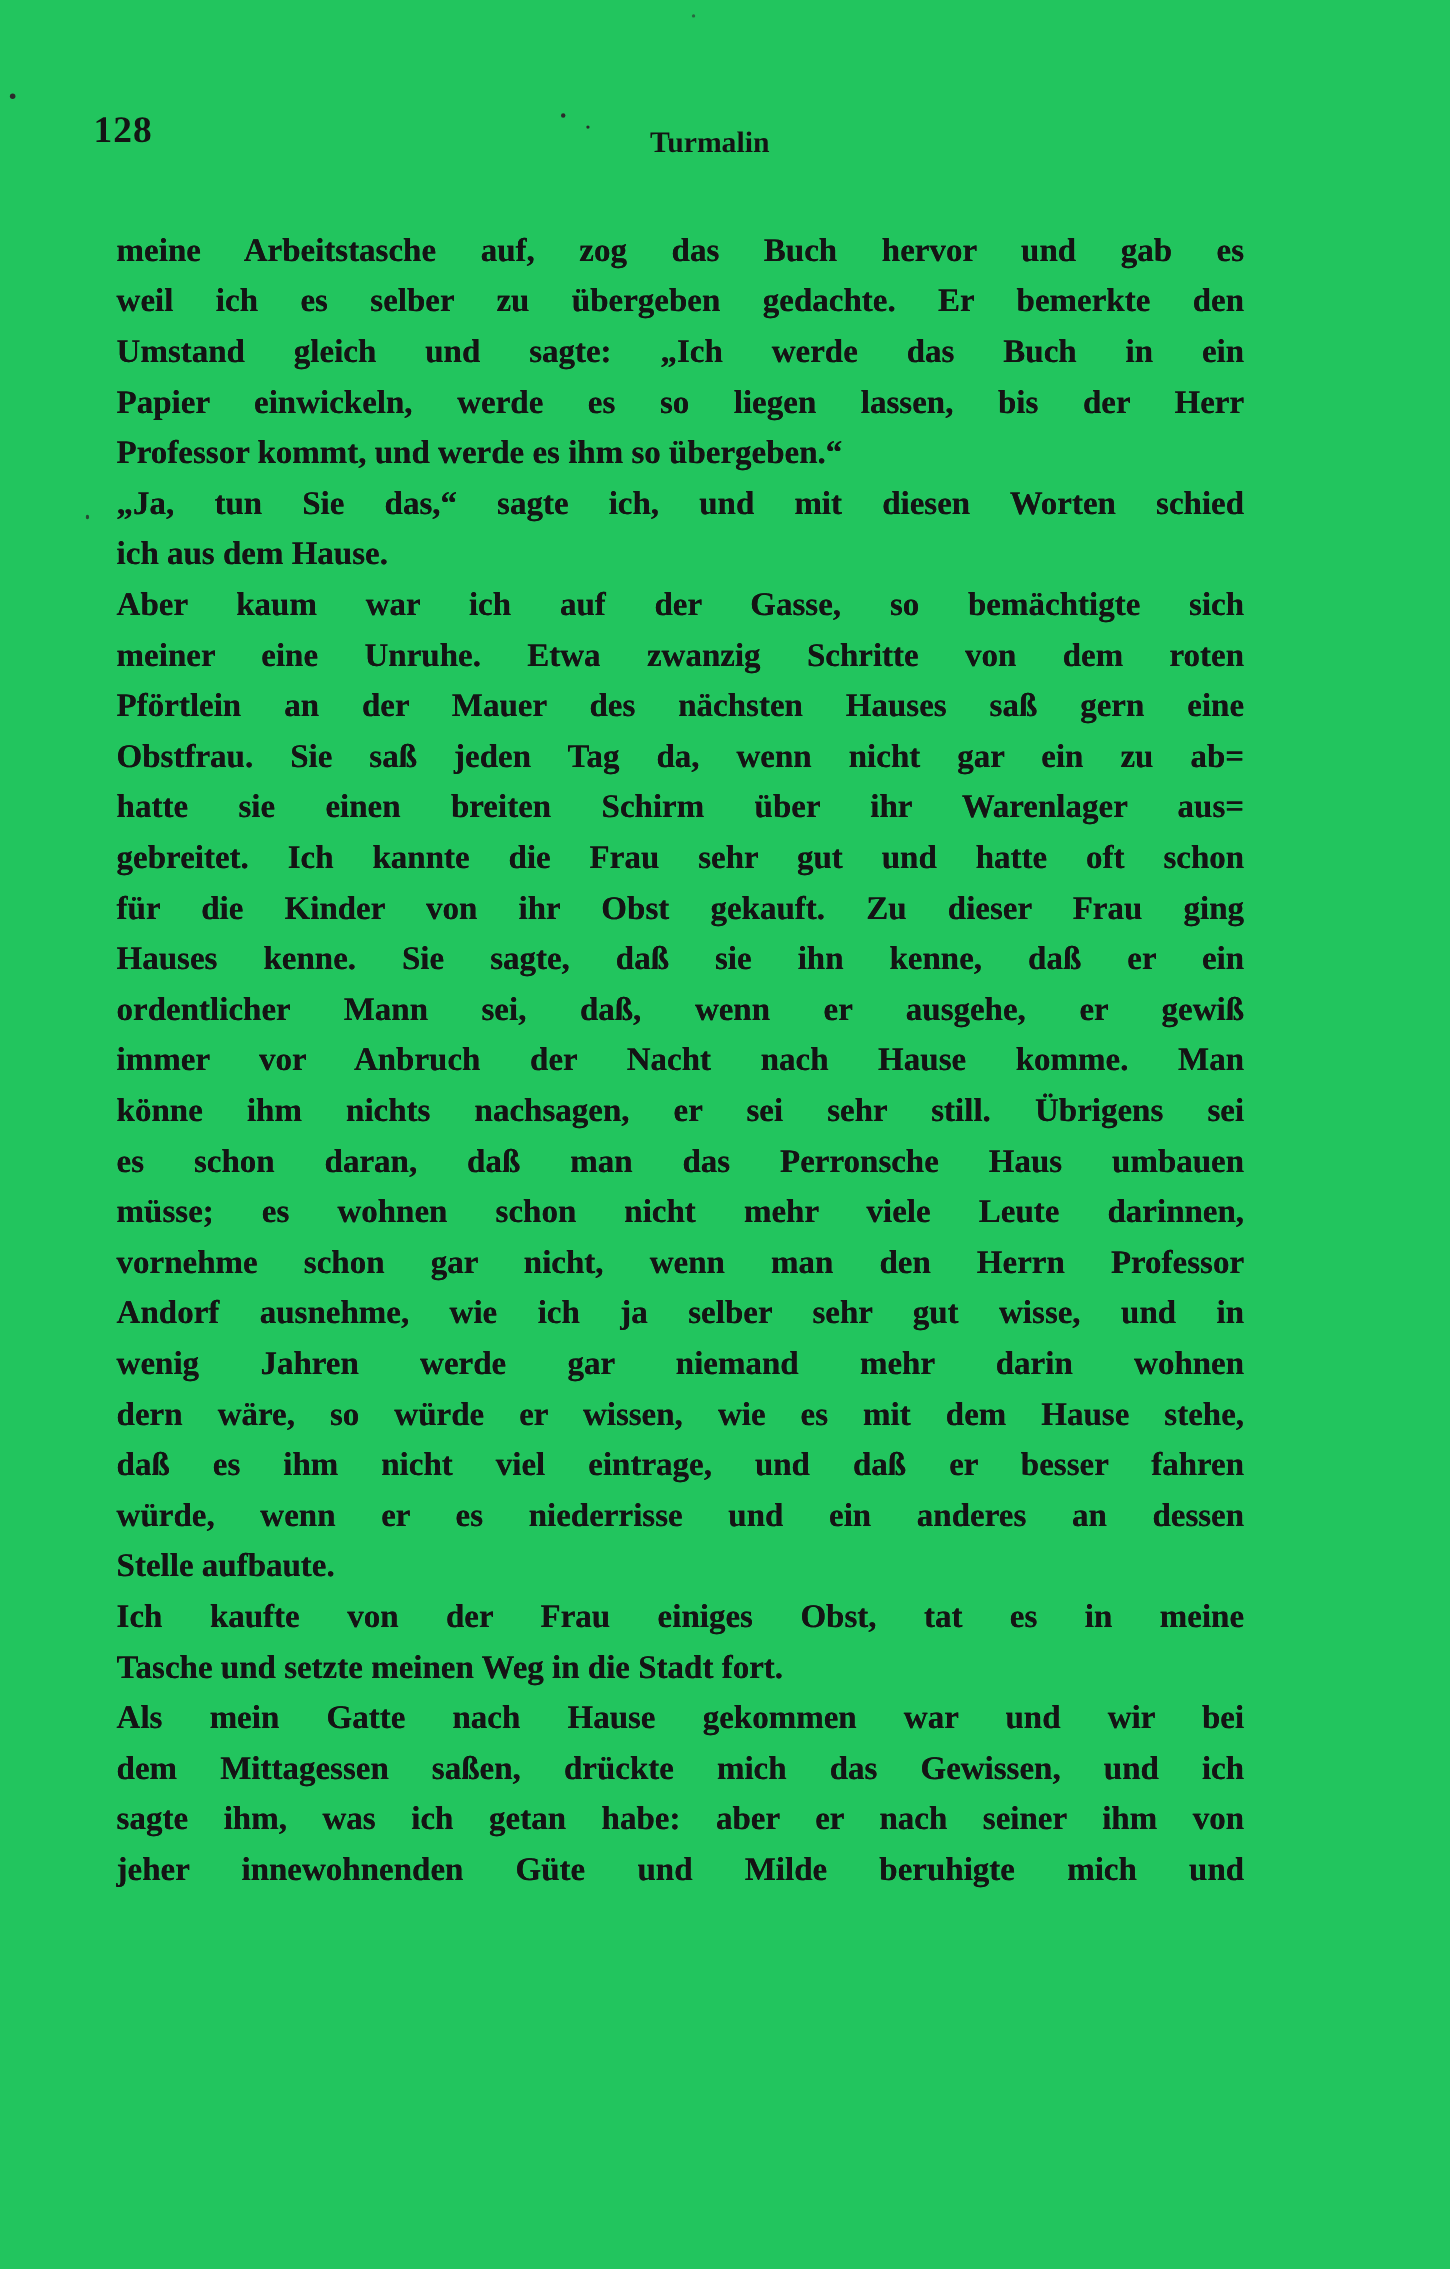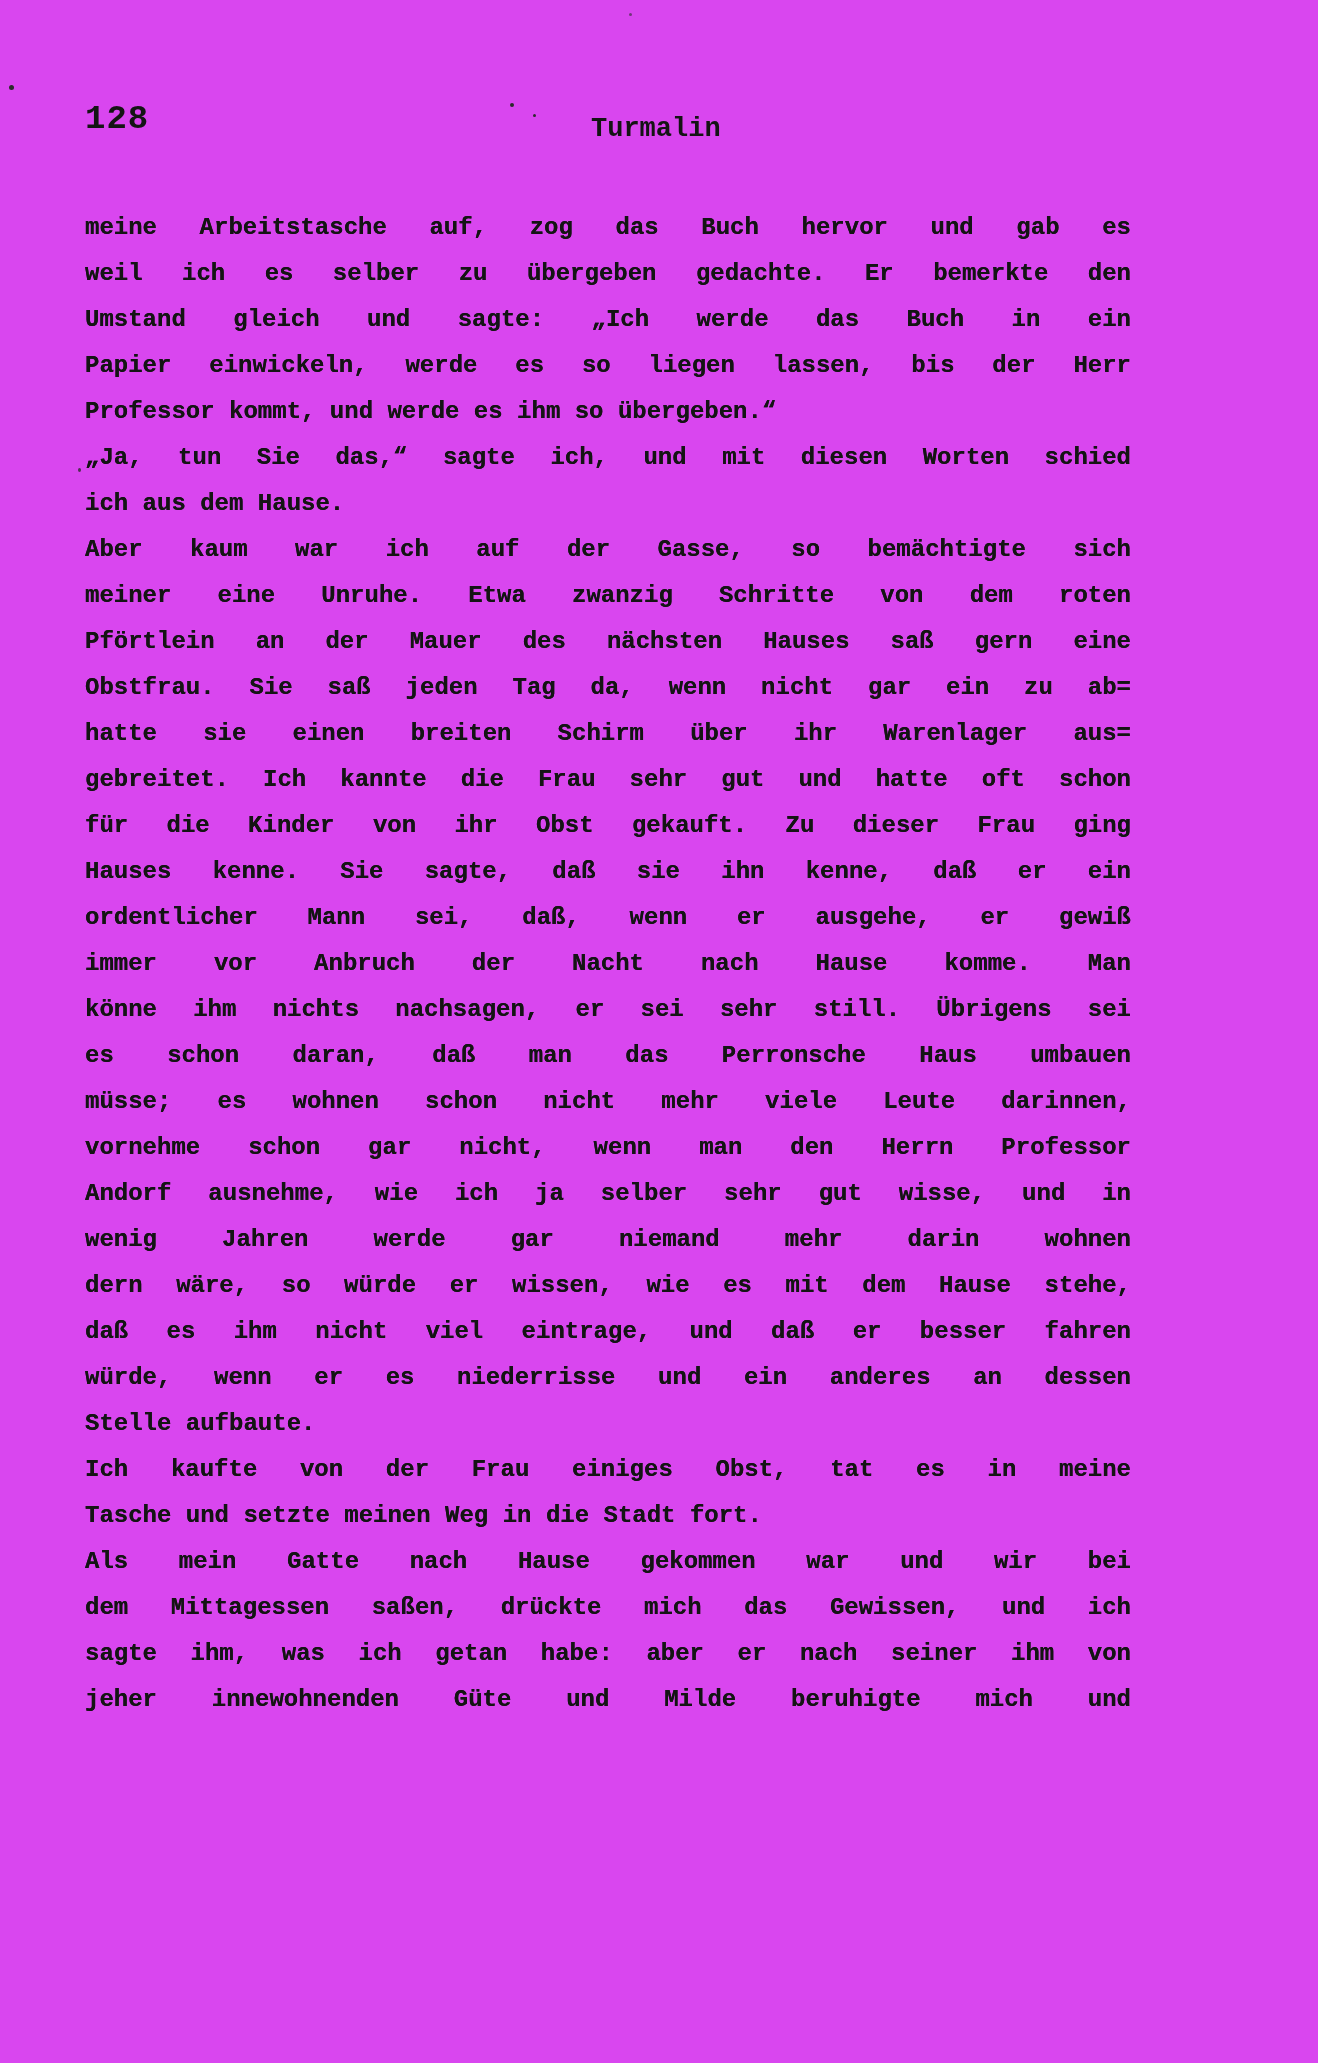--- a/index.html
+++ b/index.html
@@ -4,22 +4,22 @@
 <style>
   html, body {
     margin: 0;
     padding: 0;
     background: #ffffff;
   }
   .page {
     position: relative;
     width: 1318px;
     height: 2063px;
-    background: #d946ef;
-    font-family: Liberation Mono, monospace;
+    background: #22c55e;
+    font-family: Liberation Serif, serif;
     color: #141414;
     overflow: hidden;
   }
   .page-number {
     position: absolute;
     left: 85px;
     top: 100px;
     font-size: 34px;
     font-weight: 700;
     letter-spacing: 1px;
@@ -31,26 +31,27 @@
     font-size: 27px;
     font-weight: 700;
   }
   .body-text {
     position: absolute;
     left: 85px;
     top: 205px;
     width: 1046px;
   }
   .text-line {
-    font-size: 24px;
+    font-size: 30px;
     font-weight: 700;
     line-height: 46px;
     height: 46px;
     white-space: nowrap;
     text-shadow: 0 0 0.5px #1a1a1a;
+    margin-left: 21px;
   }
   .text-line.justified {
     white-space: normal;
     text-align: justify;
     text-align-last: justify;
     text-justify: inter-word;
   }
   .speck {
     position: absolute;
     background: #2b2b2b;

